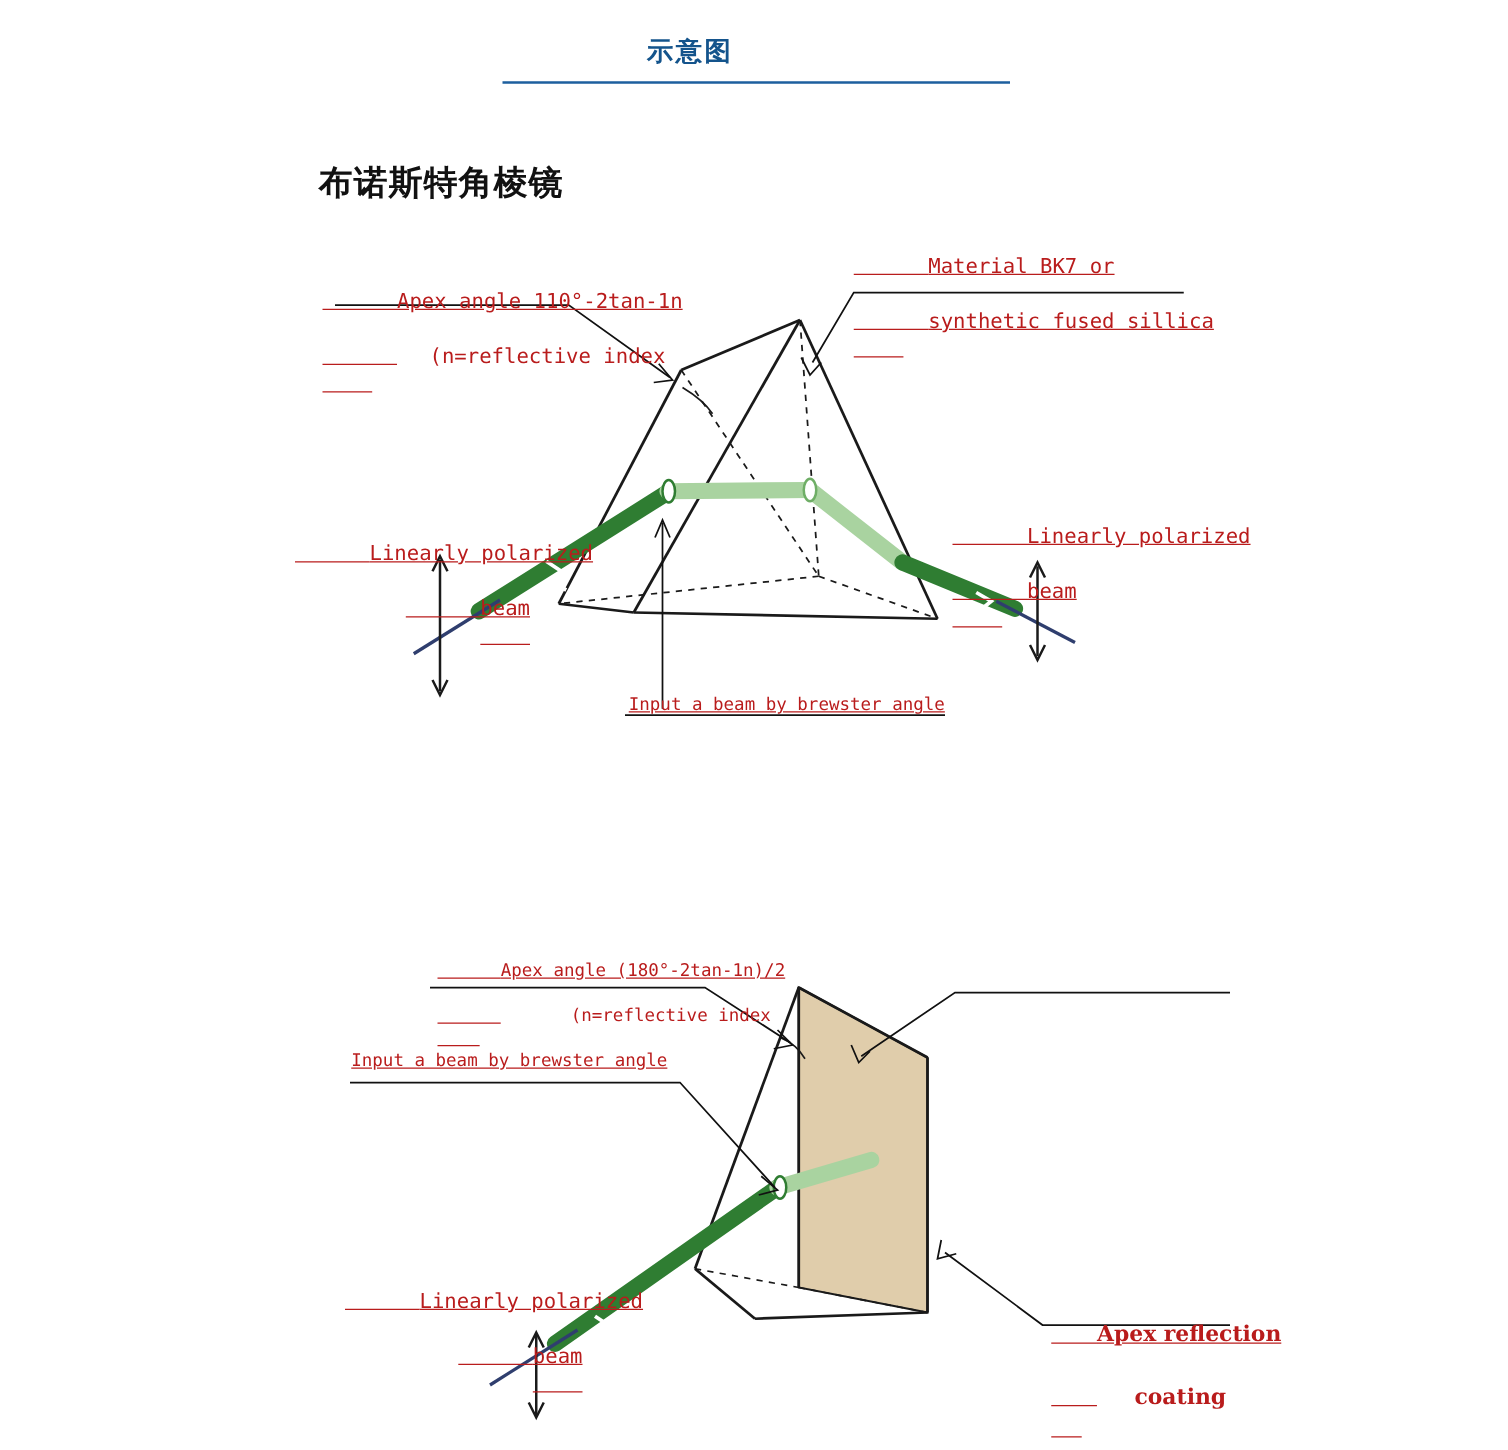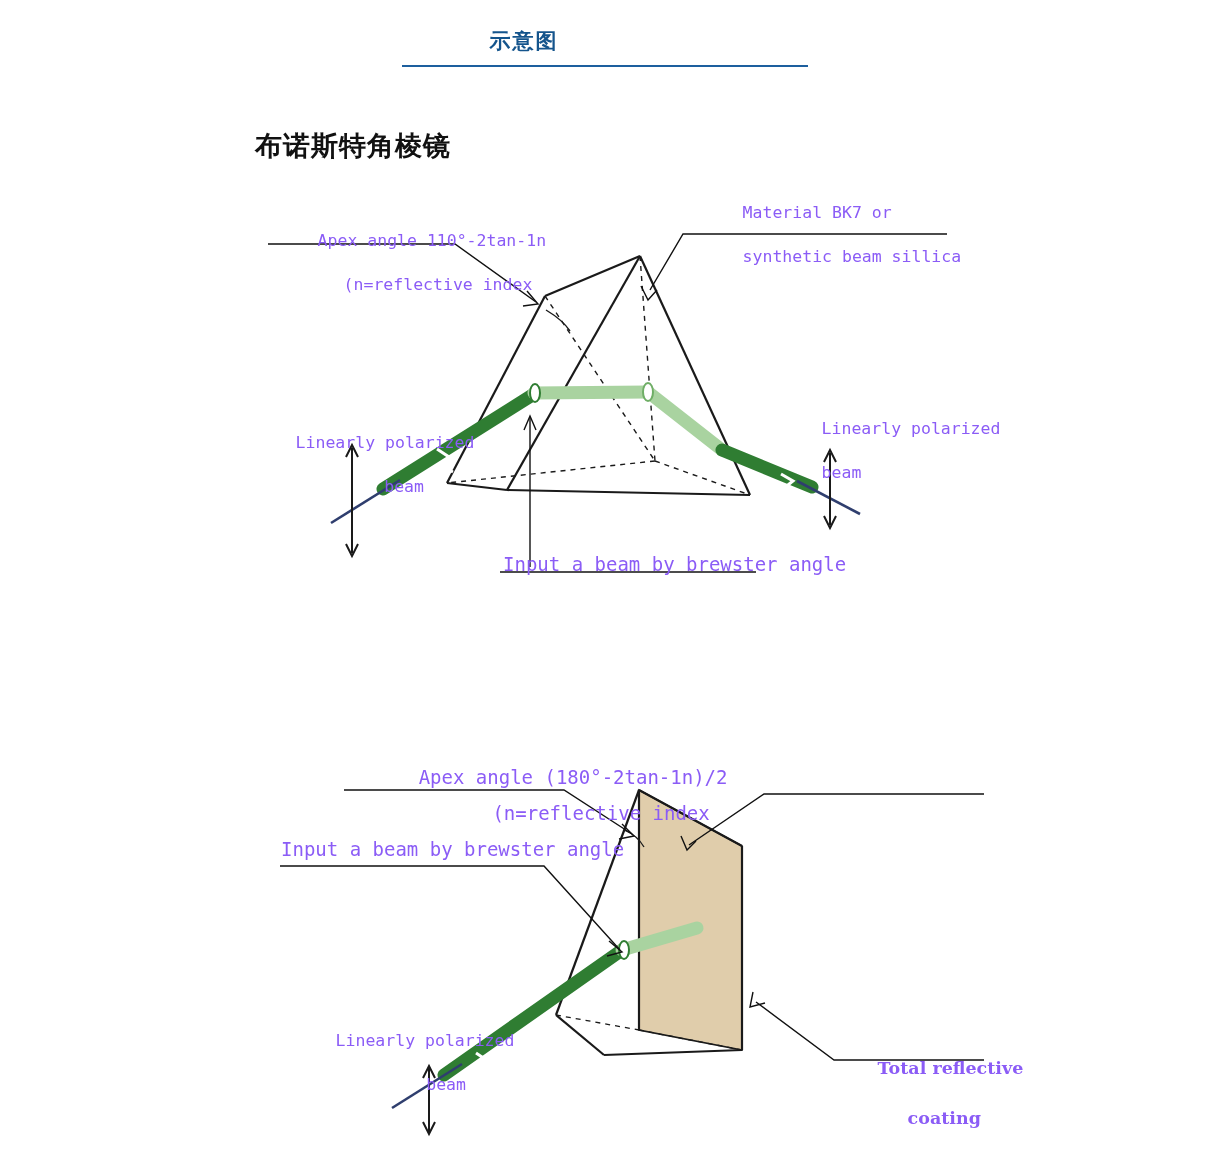--- a/index.html
+++ b/index.html
@@ -19,20 +19,21 @@
     width: 1206px;
     height: 1160px;
   }
   
   .header {
     position: absolute;
     top: 26px;
     left: 0;
     width: 1048px;
     text-align: center;
+    padding-left: 28px;
   }
   .header-title {
     font-family: "DejaVu Sans", "Liberation Sans", sans-serif;
     font-size: 21px;
     font-weight: bold;
     color: #14548c;
     letter-spacing: 2px;
     line-height: 30px;
   }
   .header-rule {
@@ -60,28 +61,28 @@
     font-size: 27px;
     font-weight: bold;
     color: #111111;
     letter-spacing: 1px;
   }
   
   .lbl {
     position: absolute;
     font-family: "DejaVu Sans Mono", "Liberation Mono", monospace;
     font-size: 16.5px;
-    color: #8b5cf6;
+    color: #b91c1c;
     line-height: 22px;
     white-space: pre;
+    text-decoration: underline;
   }
   .lbl.small {
-    font-size: 19px;
+    font-size: 14px;
     line-height: 18px;
-    text-align: center;
   }
   .lbl.serif-bold {
     font-family: "DejaVu Serif", "Liberation Serif", serif;
     font-weight: bold;
     font-size: 17.5px;
     line-height: 25px;
   }
   .lbl.ra {
     text-align: right;
   }
@@ -171,21 +172,21 @@
       </g>
     </svg>
 
     <div class="lbl" style="left:258px;top:208px;">
       <span>Apex angle 110°-2tan-1n</span><br>
       <span style="display:inline-block;margin-left:26px;">(n=reflective index</span>
     </div>
 
     <div class="lbl" style="left:683px;top:180px;">
       <span>Material BK7 or</span><br>
-      <span>synthetic beam sillica</span>
+      <span>synthetic fused sillica</span>
     </div>
 
     <div class="lbl small" style="left:503px;top:555px;">Input a beam by brewster angle</div>
 
     <div class="lbl ra" style="left:236px;top:410px;width:188px;">
       <span>Linearly polarized</span><br>
       <span>beam</span>
     </div>
 
     <div class="lbl" style="left:762px;top:396px;">
@@ -251,21 +252,21 @@
 
     <div class="lbl small" style="left:306px;top:50px;">
       <span>Apex angle (180°-2tan-1n)/2</span><br>
       <span style="display:inline-block;margin-left:56px;">(n=reflective index</span>
     </div>
 
     <div class="lbl small" style="left:237px;top:140px;">Input a beam by brewster angle</div>
 
 
     <div class="lbl serif-bold" style="left:797px;top:331px;">
-      <span>Total reflective</span><br>
+      <span>Apex reflection</span><br>
       <span style="display:inline-block;margin-left:30px;">coating</span>
     </div>
 
     <div class="lbl ra" style="left:232px;top:308px;width:190px;">
       <span>Linearly polarized</span><br>
       <span>beam</span>
     </div>
   </div>
 
 </div>

